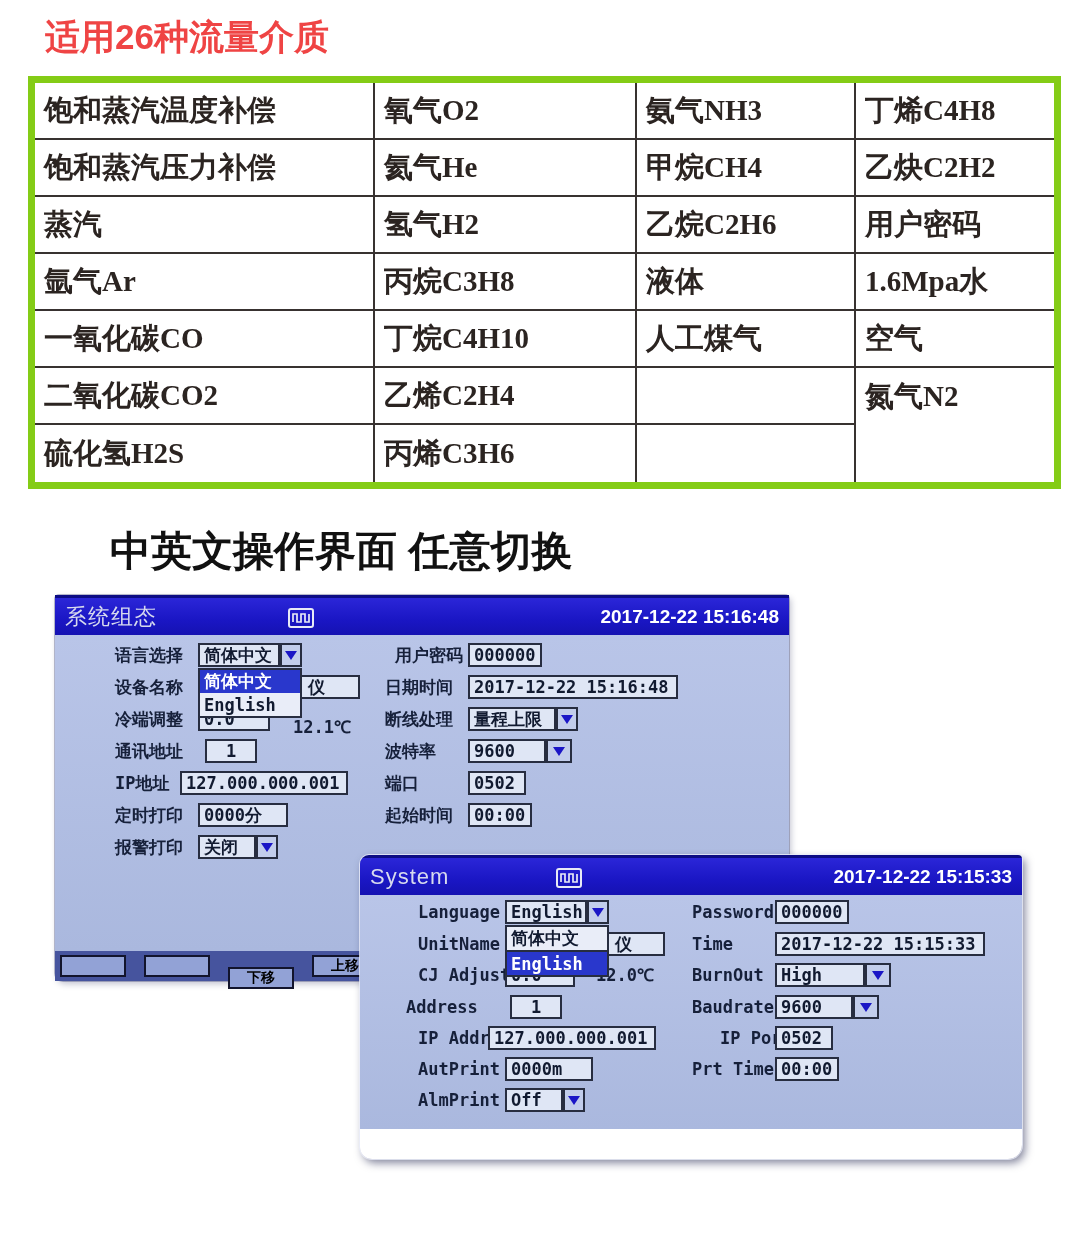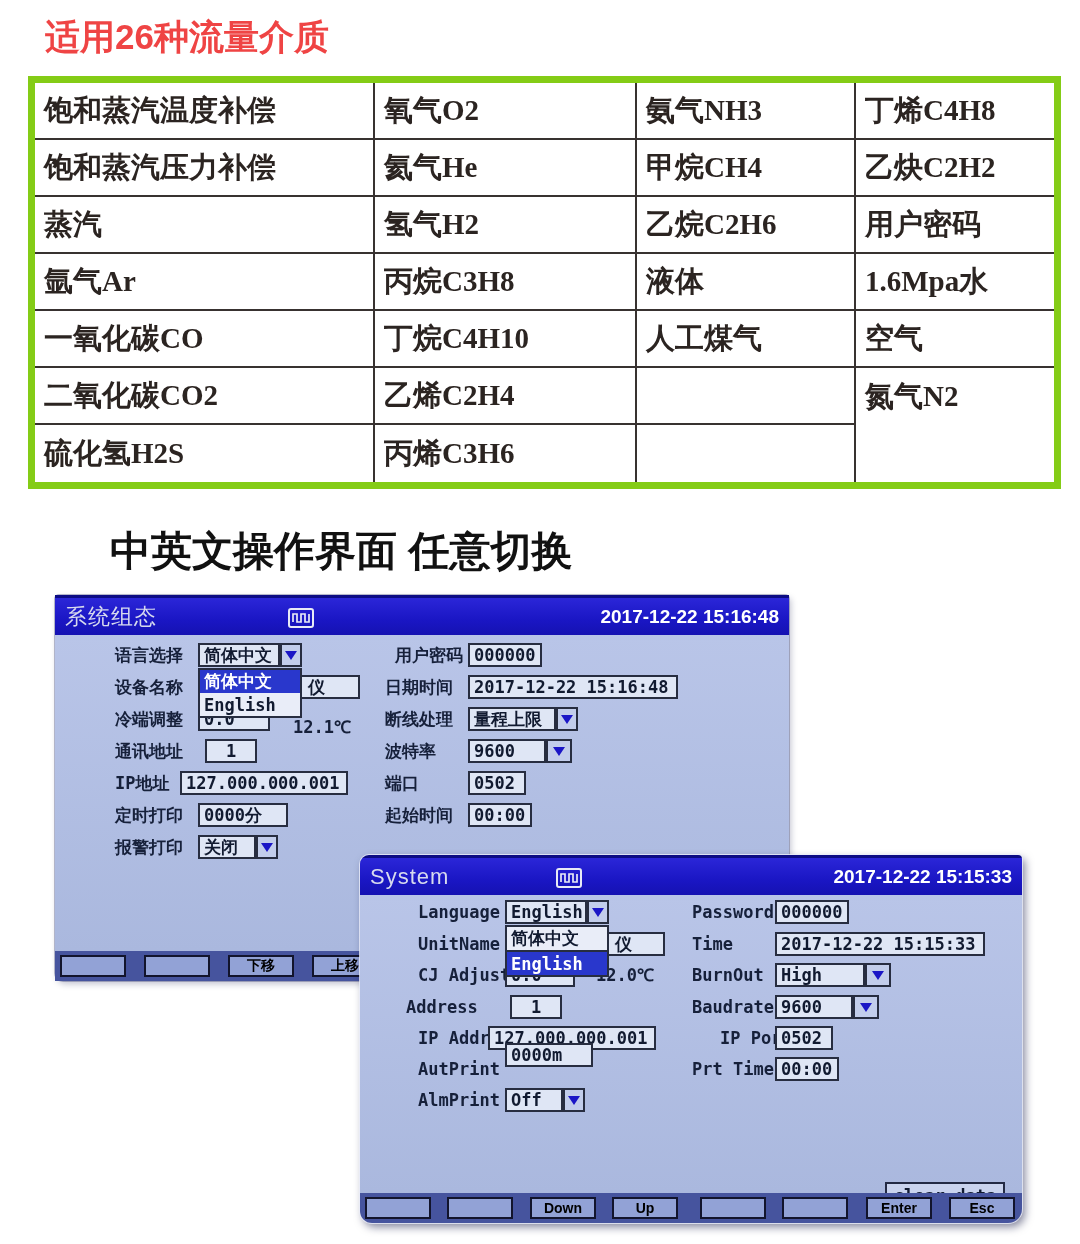--- a/index.html
+++ b/index.html
@@ -45,21 +45,21 @@
   .pbar{position:absolute;left:0;right:0;bottom:0;height:30px;background:#46549e;}
   .pbtn{position:absolute;top:4px;width:66px;height:22px;box-sizing:border-box;
         background:#92a2d6;border:2px solid #12142c;color:#000;
         font:bold 14px "Liberation Sans",sans-serif;
         display:flex;align-items:center;justify-content:center;white-space:nowrap;}
   .extra{position:absolute;font-family:"DejaVu Sans Mono",monospace;font-weight:bold;
         font-size:17px;color:#16203a;line-height:24px;white-space:pre;}
   #cn-panel{left:55px;top:595px;width:734px;height:386px;
         border-radius:4px 4px 8px 8px;
         box-shadow:0 0 0 1px rgba(30,35,95,.3),2px 3px 6px rgba(15,18,70,.25);}
-  #en-panel{left:360px;top:855px;width:662px;height:368px;z-index:10;
+  #en-panel{left:360px;top:855px;width:662px;height:304px;z-index:10;
         border-radius:9px 4px 14px 12px;overflow:hidden;
         box-shadow:0 0 0 1px rgba(235,238,250,.8),3px 4px 9px rgba(10,14,60,.5);}
   #clear-btn{position:absolute;left:525px;top:287px;width:120px;height:27px;box-sizing:border-box;
         border:2px solid #232a44;background:#c9d3ee;display:flex;align-items:center;justify-content:center;
         font-family:"DejaVu Sans Mono",monospace;font-weight:bold;font-size:17px;color:#111a30;}
 </style>
 </head>
 <body>
 
 <div id="page">
@@ -151,21 +151,21 @@
           <span class="tri"></span>
         </span>
       <span class="lbl" style="left:330px;top:136px;">端口</span>
       <span class="box" style="left:413px;top:136px;width:58px;">0502</span>
       <span class="lbl" style="left:330px;top:168px;">起始时间</span>
       <span class="box" style="left:413px;top:168px;width:64px;">00:00</span>
     </div>
     <div class="pbar">
       <span class="pbtn" style="left:5px;"></span>
       <span class="pbtn" style="left:89px;"></span>
-      <span class="pbtn" style="left:173px;">下移</span>
+      <span class="pbtn" style="left:173px;margin-top:12px;">下移</span>
       <span class="pbtn" style="left:257px;">上移</span>
     </div>
   </div>
 
   <div class="panel" id="en-panel">
     <div class="phead">
       <span class="ptitle">System</span>
       <span class="pulse" style="left:196px;">
         <svg width="26" height="20" viewBox="0 0 26 20">
             <rect x="1" y="1" width="24" height="18" fill="none" stroke="#e8eaf6" stroke-width="2" rx="2"></rect>
@@ -188,21 +188,21 @@
       <span class="lbl" style="left:58px;top:37px;">UnitName</span>
       <span class="box" style="left:145px;top:37px;width:160px;padding-left:108px;">仪</span>
       <span class="lbl" style="left:58px;top:68px;">CJ Adjust</span>
       <span class="box" style="left:145px;top:68px;width:70px;">0.0</span>
       <span class="extra" style="left:236px;top:68px;">12.0℃</span>
       <span class="lbl" style="left:46px;top:100px;">Address</span>
       <span class="box" style="left:150px;top:100px;width:52px;justify-content:center;">1</span>
       <span class="lbl" style="left:58px;top:131px;">IP Addr</span>
       <span class="box" style="left:128px;top:131px;width:168px;">127.000.000.001</span>
       <span class="lbl" style="left:58px;top:162px;">AutPrint</span>
-      <span class="box" style="left:145px;top:148px;width:88px;">0000m</span>
+      <span class="box" style="left:145px;top:162px;width:88px;">0000m</span>
       <span class="lbl" style="left:58px;top:193px;">AlmPrint</span>
       <span class="box" style="left:145px;top:193px;width:58px;">Off</span>
       <span class="abtn" style="left:203px;top:193px;">
           <span class="tri"></span>
         </span>
 
       <span class="lbl" style="left:332px;top:5px;">Password</span>
       <span class="box" style="left:415px;top:5px;width:74px;">000000</span>
       <span class="lbl" style="left:332px;top:37px;">Time</span>
       <span class="box" style="left:415px;top:37px;width:210px;">2017-12-22 15:15:33</span>
@@ -216,25 +216,15 @@
       <span class="abtn" style="left:493px;top:100px;width:26px;">
           <span class="tri"></span>
         </span>
       <span class="lbl" style="left:332px;top:131px;margin-left:28px;">IP Port</span>
       <span class="box" style="left:415px;top:131px;width:58px;">0502</span>
       <span class="lbl" style="left:332px;top:162px;">Prt Time</span>
       <span class="box" style="left:415px;top:162px;width:64px;">00:00</span>
 
       <span id="clear-btn">clear data</span>
     </div>
-    <div class="pbar">
-      <span class="pbtn" style="left:5px;"></span>
-      <span class="pbtn" style="left:87px;"></span>
-      <span class="pbtn" style="left:170px;">Down</span>
-      <span class="pbtn" style="left:252px;">Up</span>
-      <span class="pbtn" style="left:340px;"></span>
-      <span class="pbtn" style="left:422px;"></span>
-      <span class="pbtn" style="left:506px;">Enter</span>
-      <span class="pbtn" style="left:589px;">Esc</span>
-    </div>
   </div>
 
 </div>
 
 </body></html>

